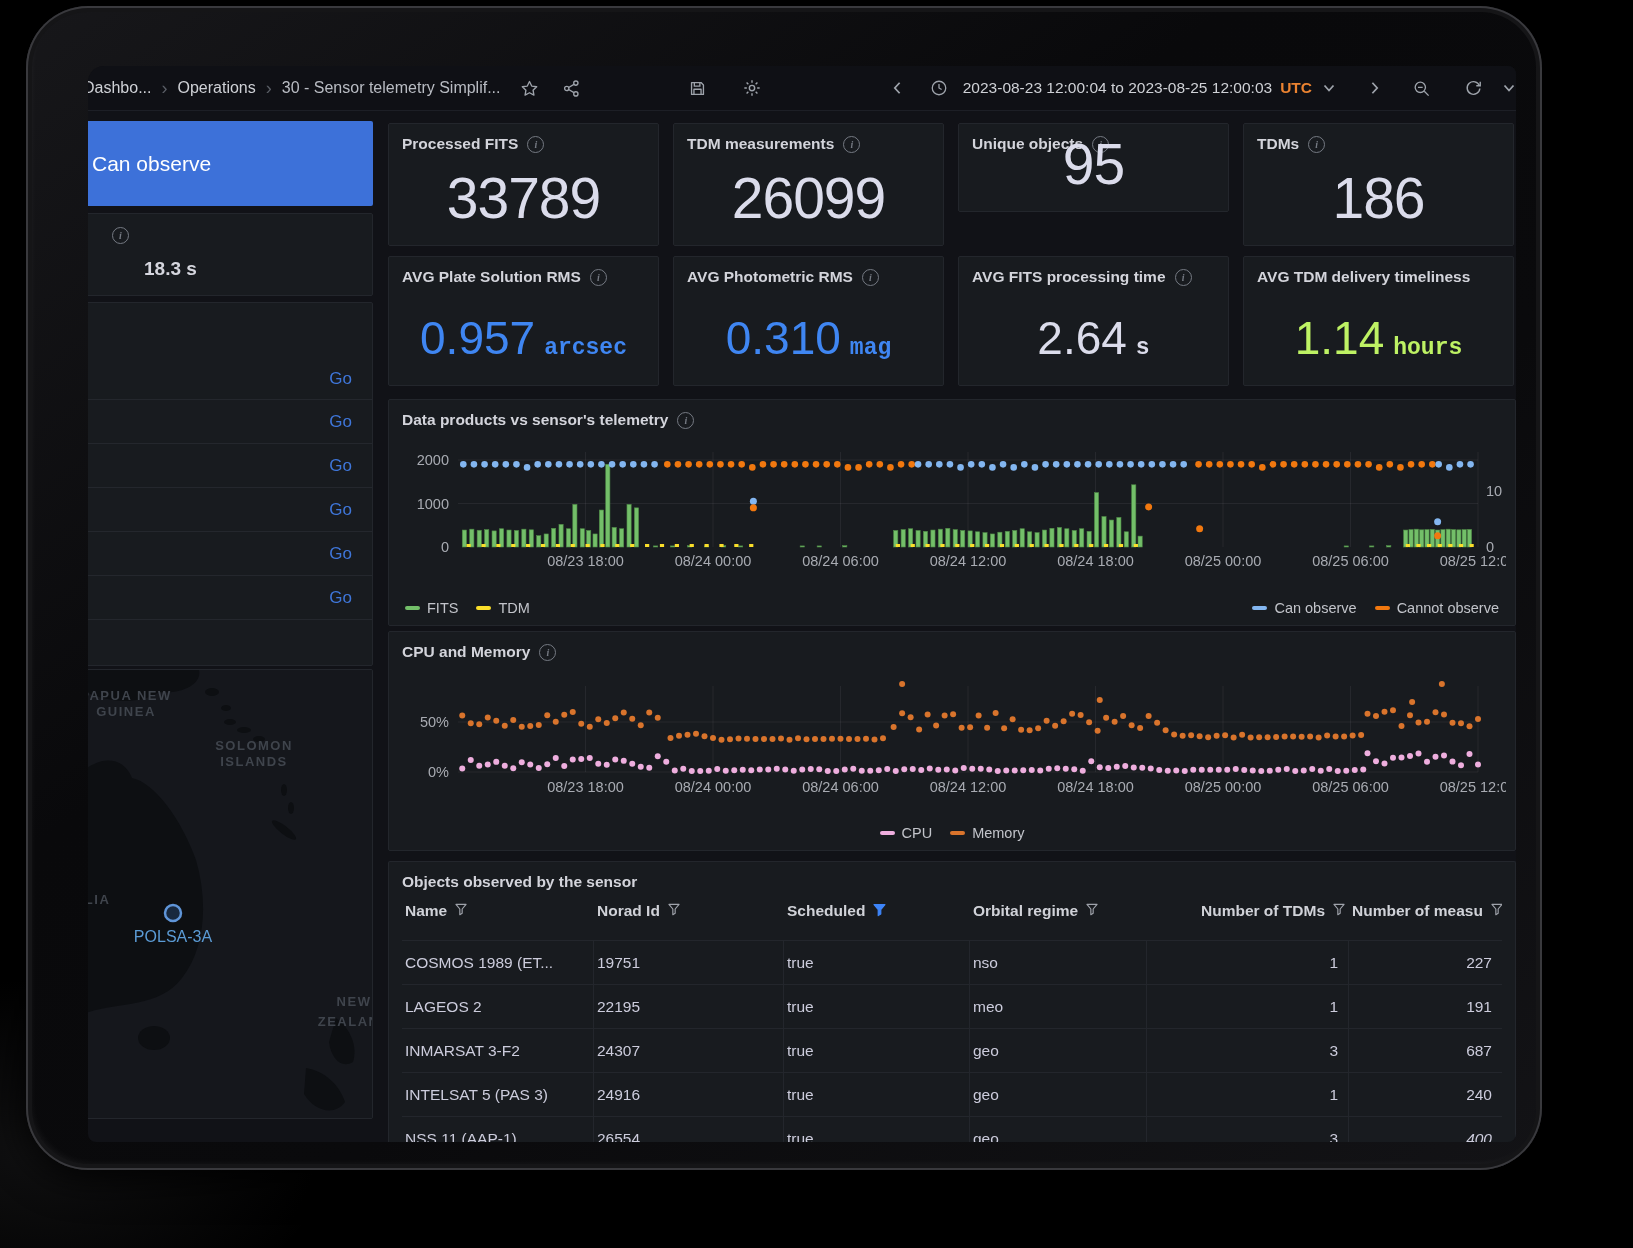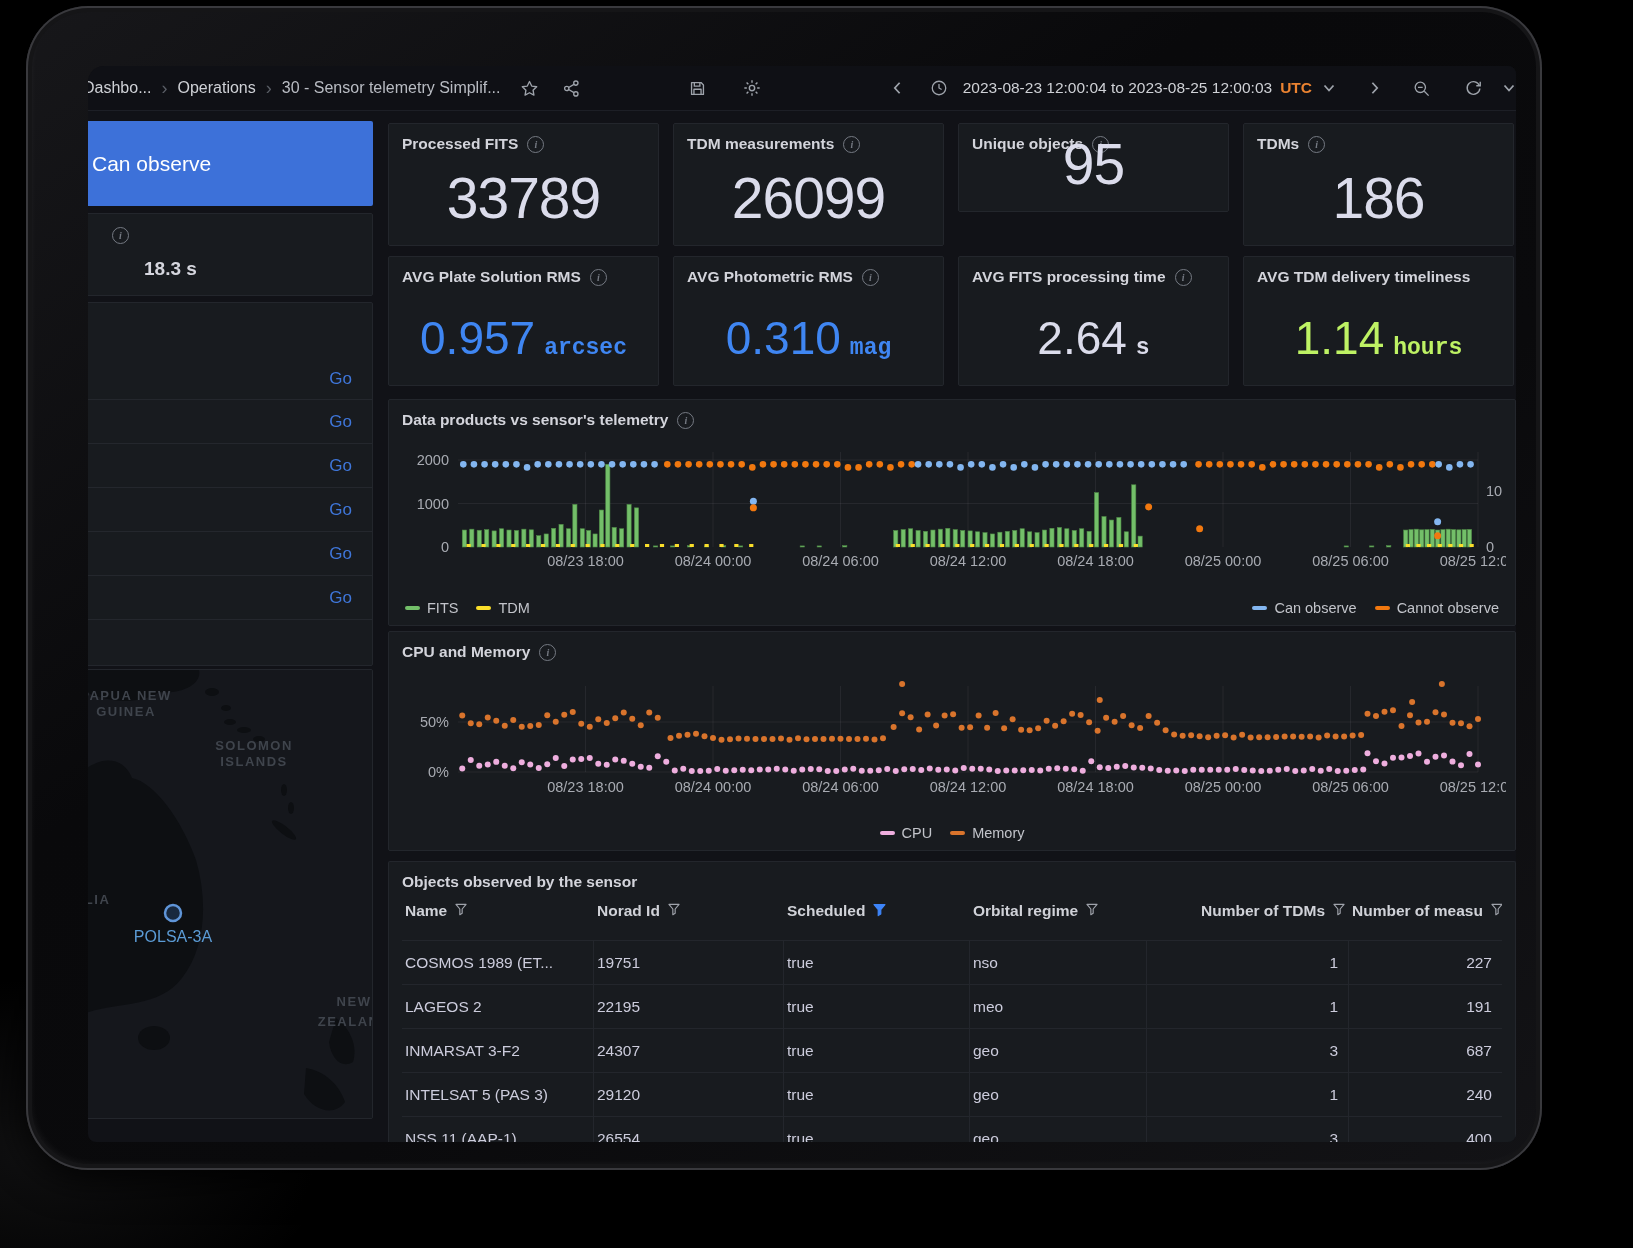--- a/index.html
+++ b/index.html
@@ -897,32 +897,32 @@
           <div class="trow">
             <div class="td">INMARSAT 3-F2</div>
             <div class="td">24307</div>
             <div class="td">true</div>
             <div class="td">geo</div>
             <div class="td num">3</div>
             <div class="td num" style="border-right:none;">687</div>
           </div>
           <div class="trow">
             <div class="td">INTELSAT 5 (PAS 3)</div>
-            <div class="td">29120</div>
+            <div class="td">24916</div>
             <div class="td">true</div>
             <div class="td">geo</div>
             <div class="td num">1</div>
             <div class="td num" style="border-right:none;">240</div>
           </div>
           <div class="trow">
             <div class="td">NSS 11 (AAP-1)</div>
             <div class="td">26554</div>
             <div class="td">true</div>
             <div class="td">geo</div>
             <div class="td num">3</div>
-            <div class="td num" style="border-right:none;">400</div>
+            <div class="td num" style="border-right:none;font-style:italic;">400</div>
           </div>
         </div>
       </div>
 
     </div>
   </div>
 </div>
 
 </body></html>

